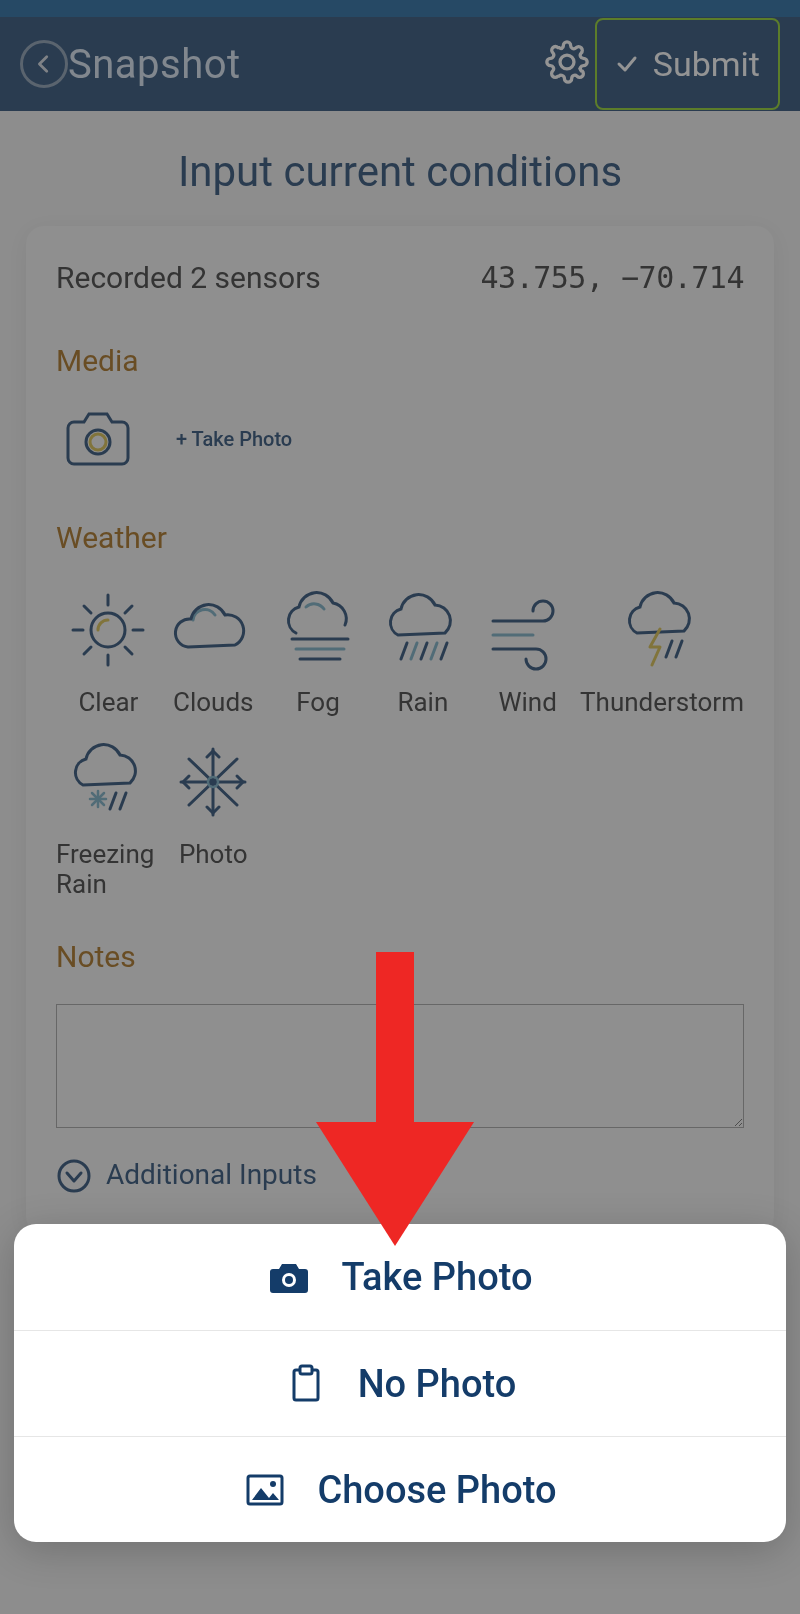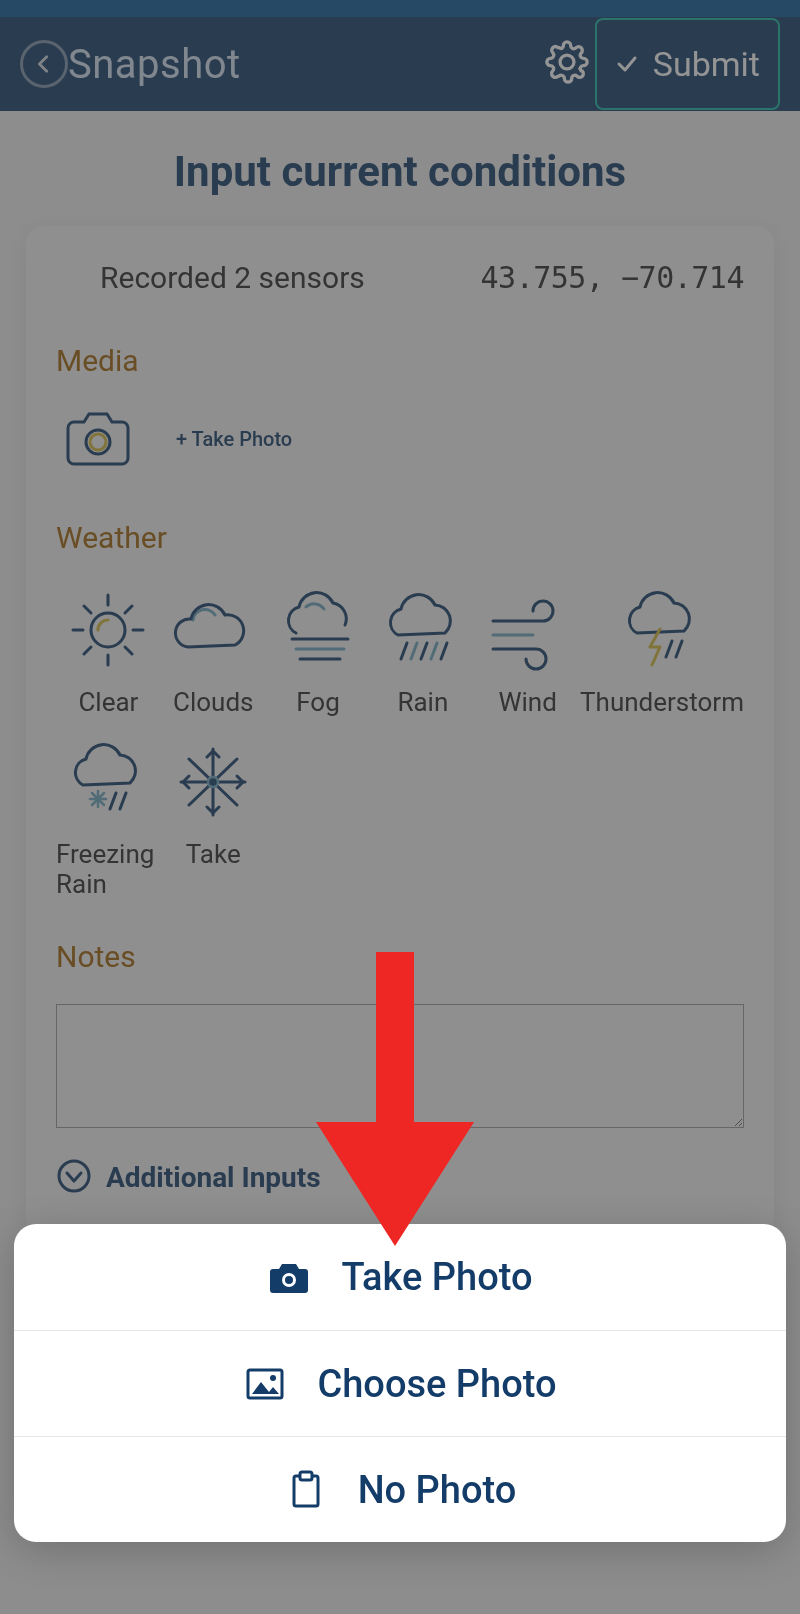--- a/index.html
+++ b/index.html
@@ -38,57 +38,57 @@
     flex: 1;
     letter-spacing: 0.5px;
   }
   .gear-btn {
     color: #fff;
     cursor: pointer;
     margin-right: 6px;
   }
   .gear-btn svg { width: 44px; height: 44px; }
   .submit-btn {
-    border: 2px solid #14b8a6;
+    border: 2px solid #84cc16;
     border-radius: 8px;
     color: #fff;
     display: flex;
     align-items: center;
     padding: 24px 18px;
     font-size: 34px;
     gap: 14px;
     cursor: pointer;
   }
   .submit-btn svg { width: 24px; height: 24px; }
 
   .page {
     background: #f0f0f0;
     padding: 0 0 0 0;
   }
   .page-title {
     text-align: center;
     color: #143c69;
     font-size: 42px;
-    font-weight: 700;
+    font-weight: 400;
     padding: 36px 0 30px;
   }
   .card {
     background: #f3f3f3;
     margin: 0 26px;
     border-radius: 18px;
     box-shadow: 0 4px 24px rgba(0,0,0,0.08);
     padding: 34px 30px 40px;
   }
   .card-toprow {
     display: flex;
     justify-content: space-between;
     align-items: baseline;
     margin-bottom: 48px;
   }
-  .recorded-text { color: #2b2b2b; font-size: 30px; margin-left: 44px; }
+  .recorded-text { color: #2b2b2b; font-size: 30px; }
   .coords { color: #2b2b2b; font-size: 30px; font-family: Menlo, Consolas, monospace; letter-spacing: -0.5px; text-align: right;}
   .section-label {
     color: #a16207;
     font-size: 30px;
     font-weight: 400;
     margin-bottom: 30px;
   }
   .media-row {
     display: flex;
     align-items: center;
@@ -122,25 +122,25 @@
 
   .notes-box {
     width: 100%;
     height: 124px;
     border: 1px solid #9b9b9b;
     background: #f3f3f3;
     margin-bottom: 26px;
   }
   .additional-row {
     display: flex;
-    align-items: flex-end;
+    align-items: flex-start;
     gap: 14px;
     color: #143c69;
     font-size: 28px;
-    font-weight: 700;
+    font-weight: 400;
     cursor: pointer;
   }
   .additional-row svg { width: 36px; height: 36px; }
 
   
   .dim {
     position: absolute;
     top: 0; left: 0; right: 0; bottom: 0;
     background: rgba(60,60,60,0.55);
     z-index: 5;
@@ -326,21 +326,21 @@
           <g stroke="#143c69" stroke-width="3" stroke-linecap="round">
             <line x1="50" y1="12" x2="50" y2="78"></line>
             <line x1="18" y1="45" x2="82" y2="45"></line>
             <line x1="26" y1="22" x2="74" y2="68"></line>
             <line x1="26" y1="68" x2="74" y2="22"></line>
             <path d="M50 14 l-6 6 M50 14 l6 6 M50 76 l-6 -6 M50 76 l6 -6"></path>
             <path d="M20 45 l6 -6 M20 45 l6 6 M80 45 l-6 -6 M80 45 l-6 6"></path>
           </g>
           <circle cx="50" cy="45" r="5" fill="none" stroke="#6aa6bf" stroke-width="2.5"></circle>
         </svg>
-        <div class="wlabel">Take</div>
+        <div class="wlabel">Photo</div>
       </div>
     </div>
 
     <div class="section-label">Notes</div>
     <textarea class="notes-box" value="" style=""></textarea>
 
     <div class="additional-row">
       <svg viewBox="0 0 36 36">
         <circle cx="18" cy="18" r="15" fill="none" stroke="#143c69" stroke-width="3"></circle>
         <path d="M11 15 L18 23 L25 15" fill="none" stroke="#143c69" stroke-width="3" stroke-linecap="round" stroke-linejoin="round"></path>
@@ -356,31 +356,31 @@
   <div class="sheet-item">
     <svg viewBox="0 0 44 44">
       <path d="M6 14 h6 l3 -5 h14 l3 5 h6 a3 3 0 0 1 3 3 v18 a3 3 0 0 1 -3 3 H6 a3 3 0 0 1 -3 -3 V17 a3 3 0 0 1 3 -3 z" fill="#143c69"></path>
       <circle cx="22" cy="25" r="7" fill="#fff"></circle>
       <circle cx="22" cy="25" r="4" fill="#143c69"></circle>
     </svg>
     <span>Take Photo</span>
   </div>
   <div class="sheet-item">
     <svg viewBox="0 0 44 44">
+      <rect x="10" y="8" width="24" height="30" rx="2" fill="none" stroke="#143c69" stroke-width="3"></rect>
+      <rect x="16" y="4" width="12" height="8" rx="2" fill="#fff" stroke="#143c69" stroke-width="3"></rect>
+    </svg>
+    <span>No Photo</span>
+  </div>
+  <div class="sheet-item">
+    <svg viewBox="0 0 44 44">
       <rect x="5" y="8" width="34" height="28" rx="2" fill="none" stroke="#143c69" stroke-width="3"></rect>
       <path d="M9 32 L18 20 L26 30 L30 25 L36 32 z" fill="#143c69"></path>
       <circle cx="30" cy="16" r="3" fill="#143c69"></circle>
     </svg>
     <span>Choose Photo</span>
-  </div>
-  <div class="sheet-item">
-    <svg viewBox="0 0 44 44">
-      <rect x="10" y="8" width="24" height="30" rx="2" fill="none" stroke="#143c69" stroke-width="3"></rect>
-      <rect x="16" y="4" width="12" height="8" rx="2" fill="#fff" stroke="#143c69" stroke-width="3"></rect>
-    </svg>
-    <span>No Photo</span>
   </div>
 </div>
 
 <svg class="arrow-overlay" width="158" height="300" viewBox="0 0 158 300">
   <rect x="60" y="0" width="38" height="190" fill="#ee2724"></rect>
   <path d="M0 170 L158 170 L79 294 Z" fill="#ee2724"></path>
 </svg>
 
 </body></html>

